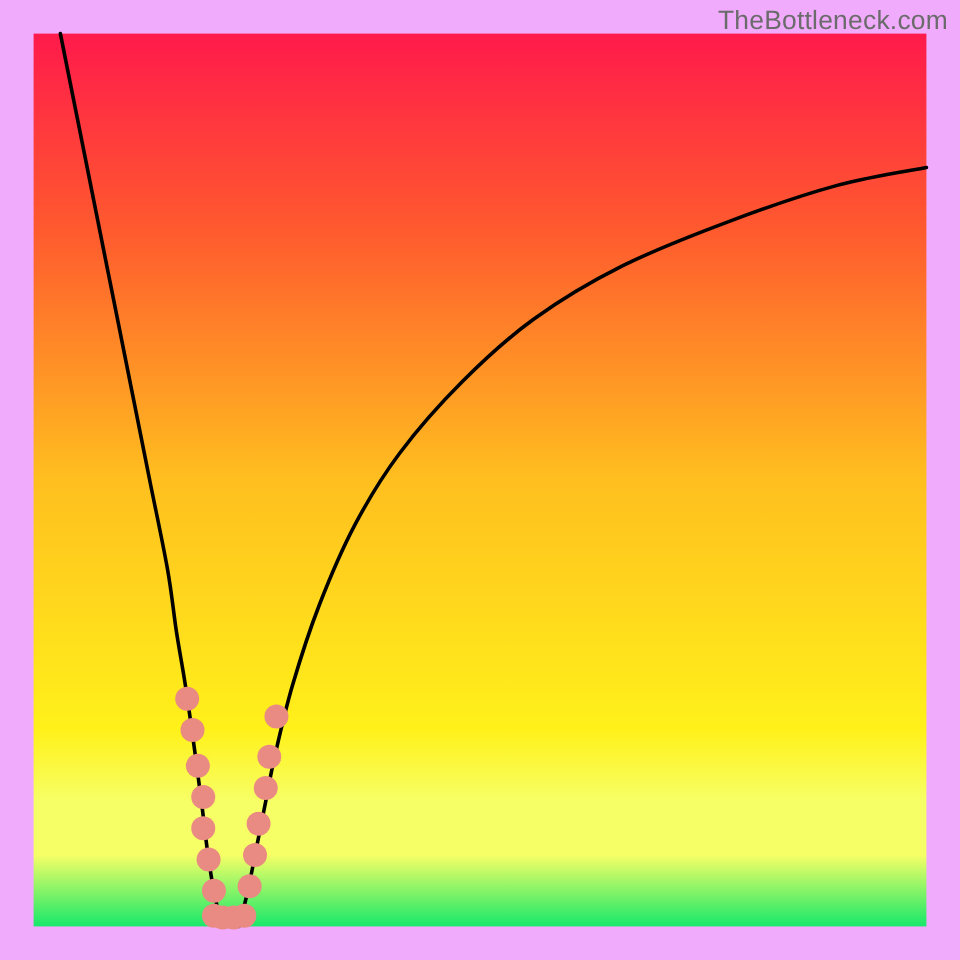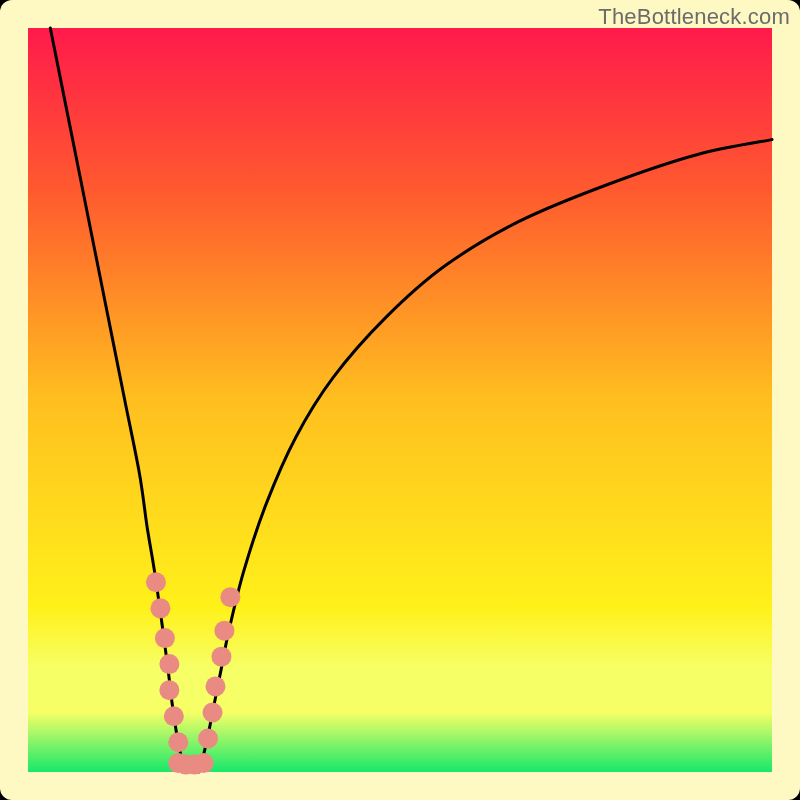--- a/index.html
+++ b/index.html
@@ -7,22 +7,21 @@
     padding: 0;
     width: 800px;
     height: 800px;
     overflow: hidden;
     background: #000;
     font-family: Arial, Helvetica, sans-serif;
   }
   .frame {
     position: absolute;
     inset: 0;
-    background: #fef9c3;
-    border-radius: 12px;
+    background: #f0abfc;
   }
   .plot-area {
     position: absolute;
     background: linear-gradient(
       to bottom,
       var(--c-top) 0%,
       var(--c-upper) 22%,
       var(--c-mid) 50%,
       var(--c-lower) 78%,
       var(--c-band-top) 86%,

